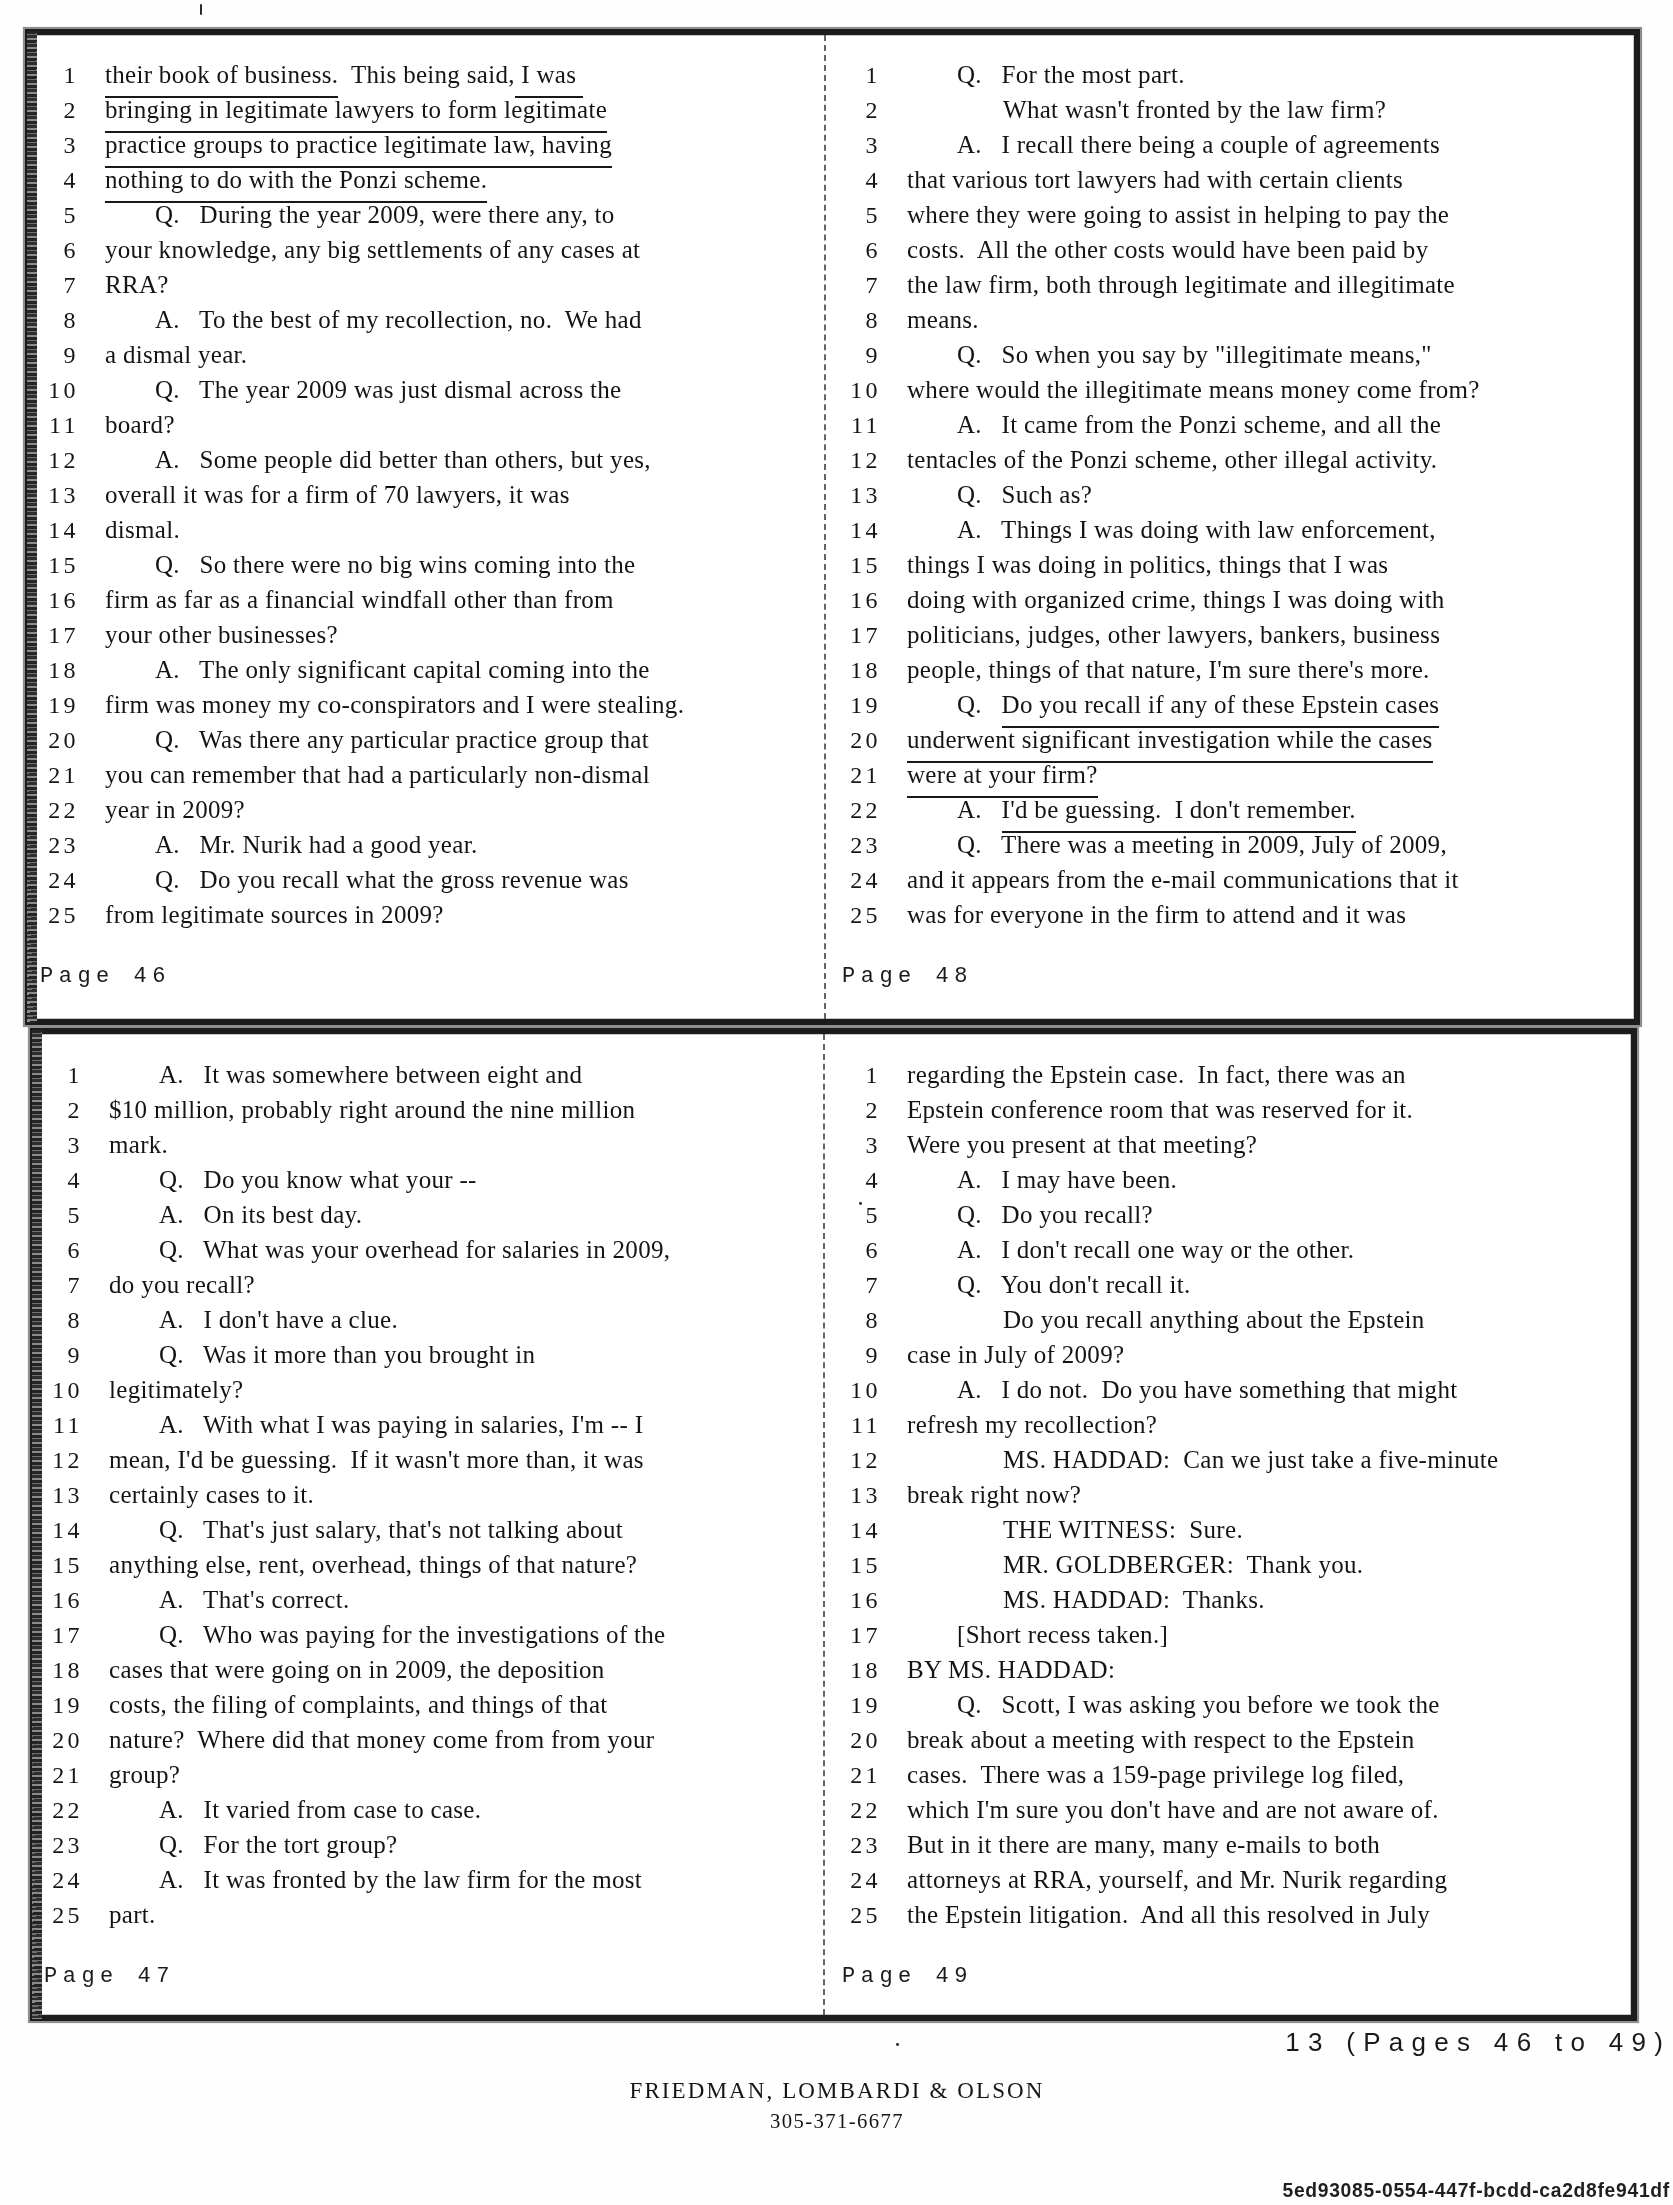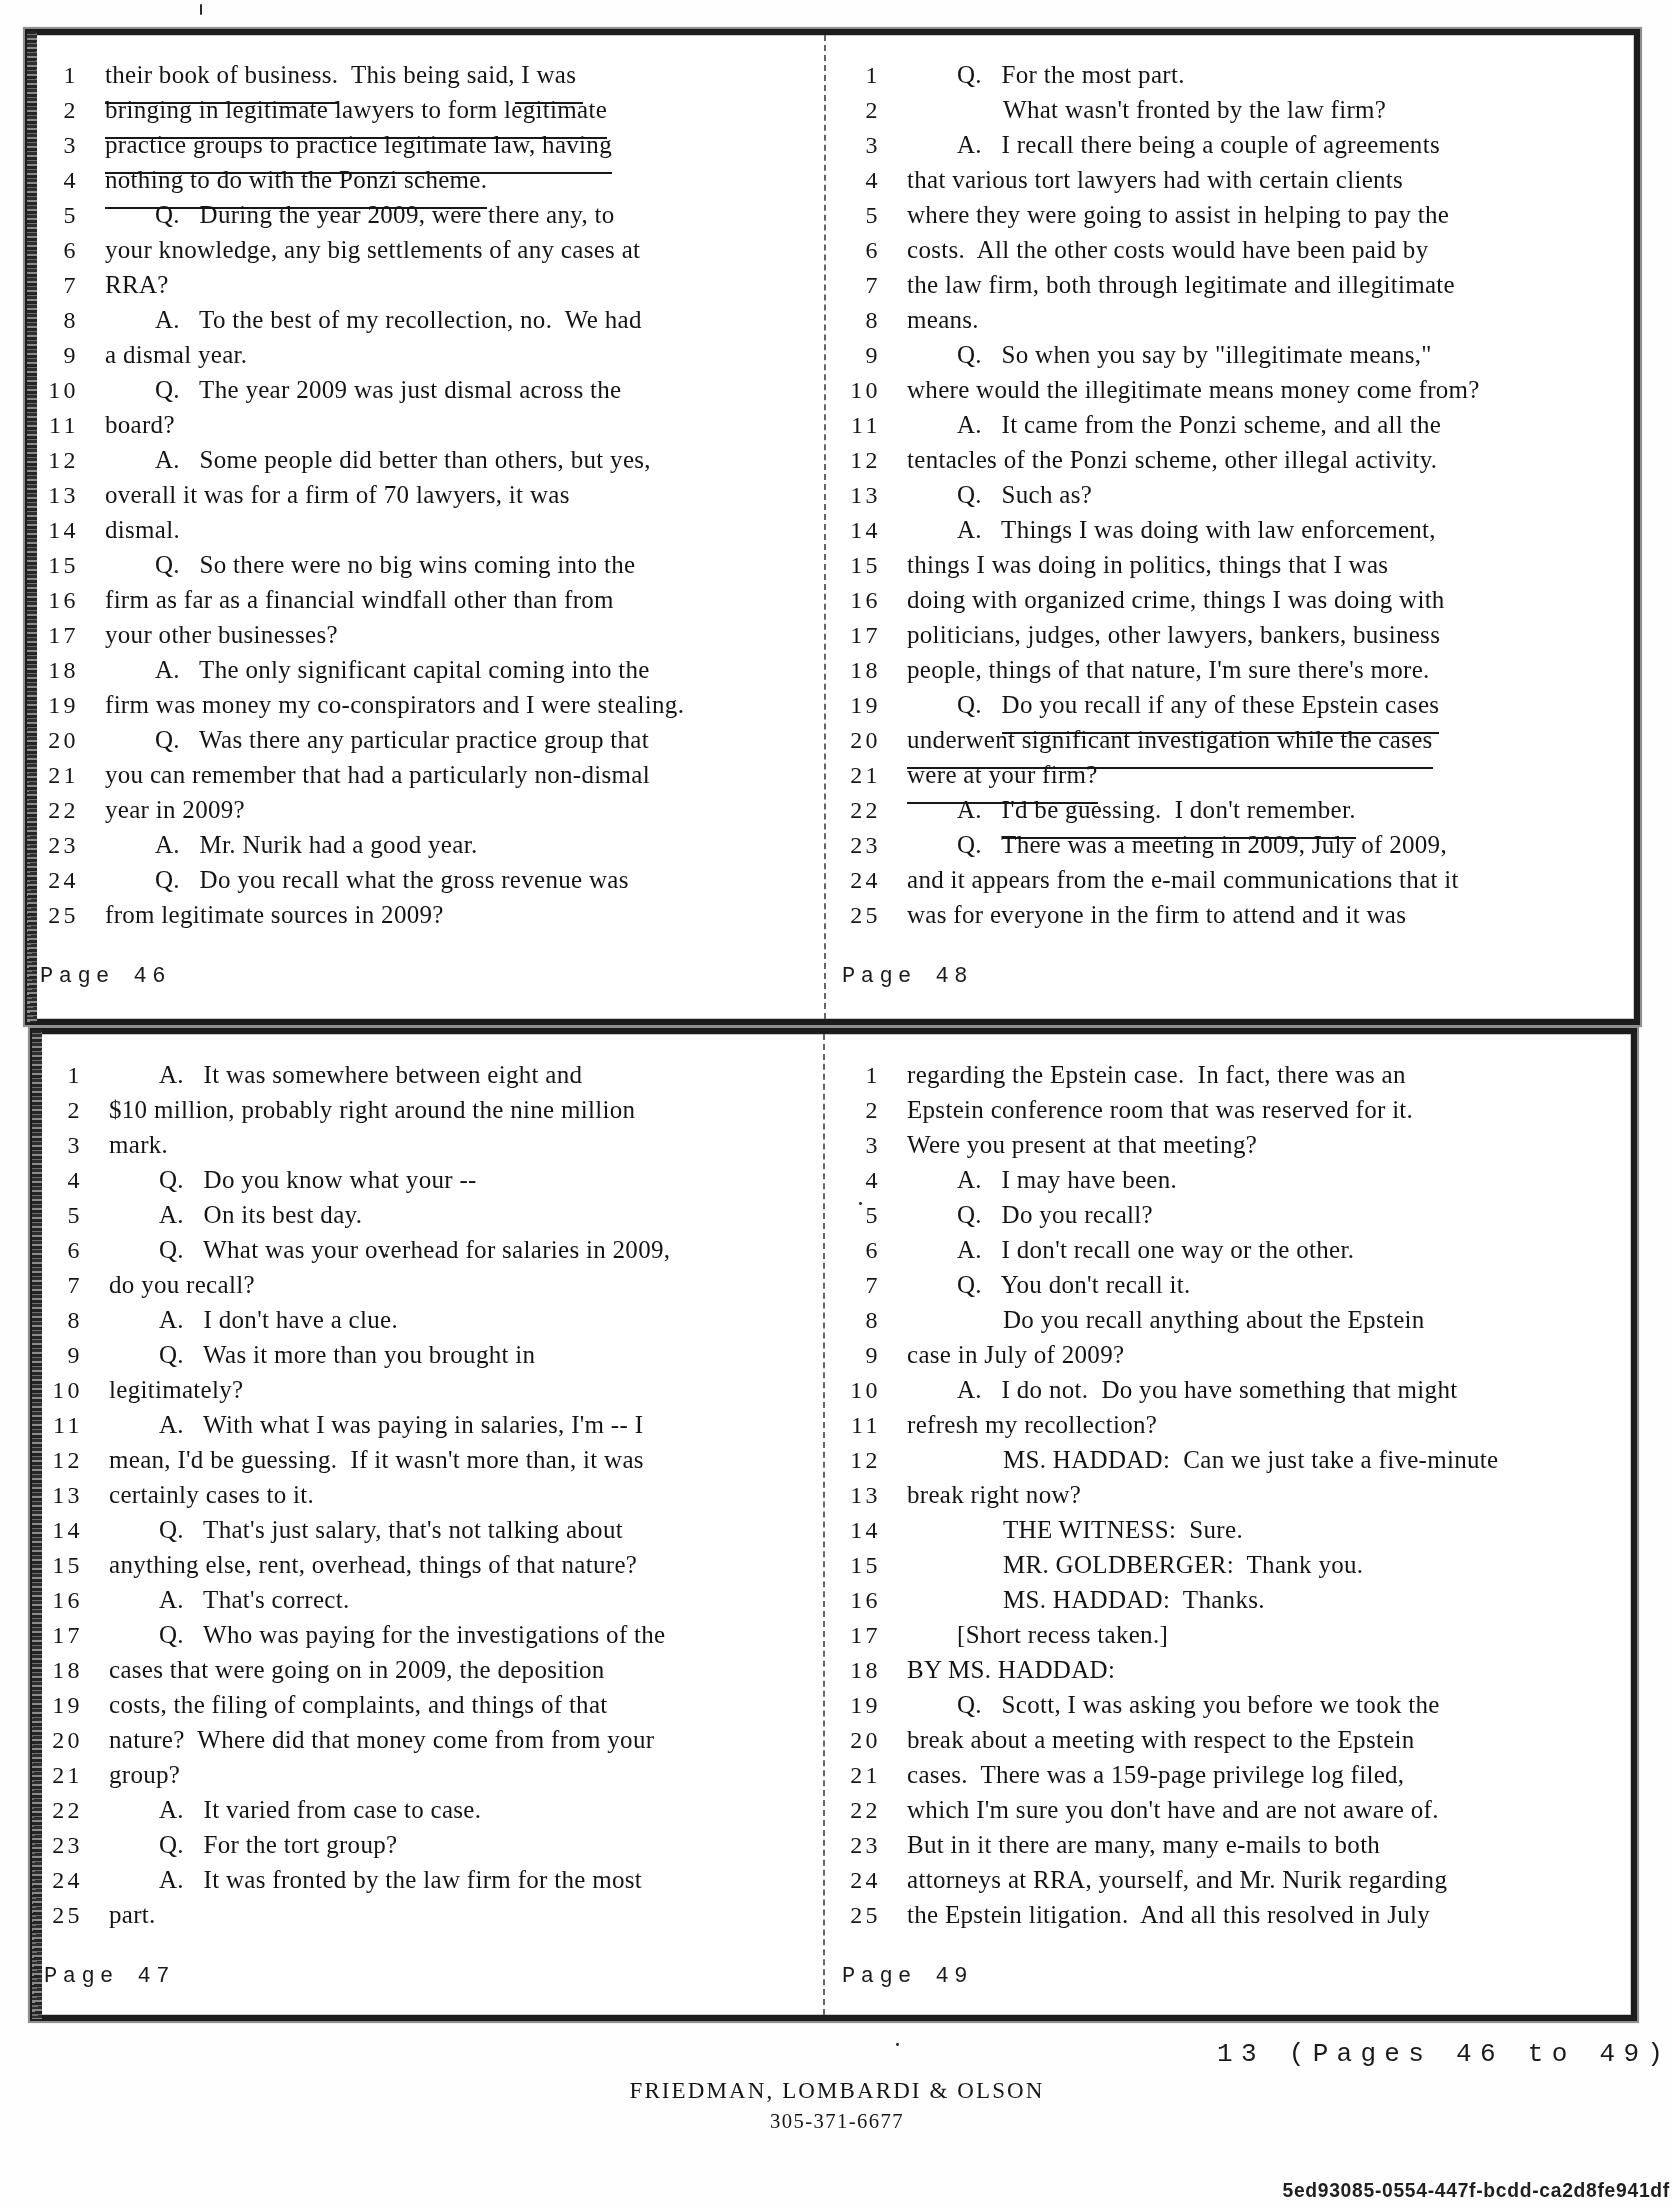--- a/index.html
+++ b/index.html
@@ -47,36 +47,35 @@
   }
   .ln{
     flex:0 0 39px;text-align:right;
     letter-spacing:3.4px;margin-right:26px;
     font-size:24px;color:#161616;
   }
   .lt{flex:1 1 auto;}
   .lt.i0{padding-left:0;}
   .lt.i1{padding-left:50px;}
   .lt.i2{padding-left:96px;}
-  .u{border-bottom:2.8px solid #181818;padding-bottom:14px;}
+  .u{border-bottom:2.8px solid #181818;padding-bottom:8px;}
 
   .page-label{
     margin-top:32px;
     padding-right:9.6px;
     font-family:"Liberation Mono", monospace;
     font-size:22px;letter-spacing:5.5px;color:#1b1b1b;
   }
 
   
   .footer-pageinfo{
     position:absolute;right:2.8px;top:2027px;
-    font-family:Liberation Mono, monospace;
+    font-family:Liberation Sans, sans-serif;
     font-size:26px;letter-spacing:8.3px;color:#1a1a1a;
     white-space:pre;
-    margin-top:12px;
   }
   .footer-firm{
     position:absolute;left:0;top:2078px;width:100%;
     text-align:center;
     font-size:23px;letter-spacing:2.1px;color:#151515;
   }
   .footer-phone{
     position:absolute;left:0;top:2110px;width:100%;
     text-align:center;
     font-size:20.7px;letter-spacing:1.4px;color:#151515;font-family:Liberation Serif, serif;

